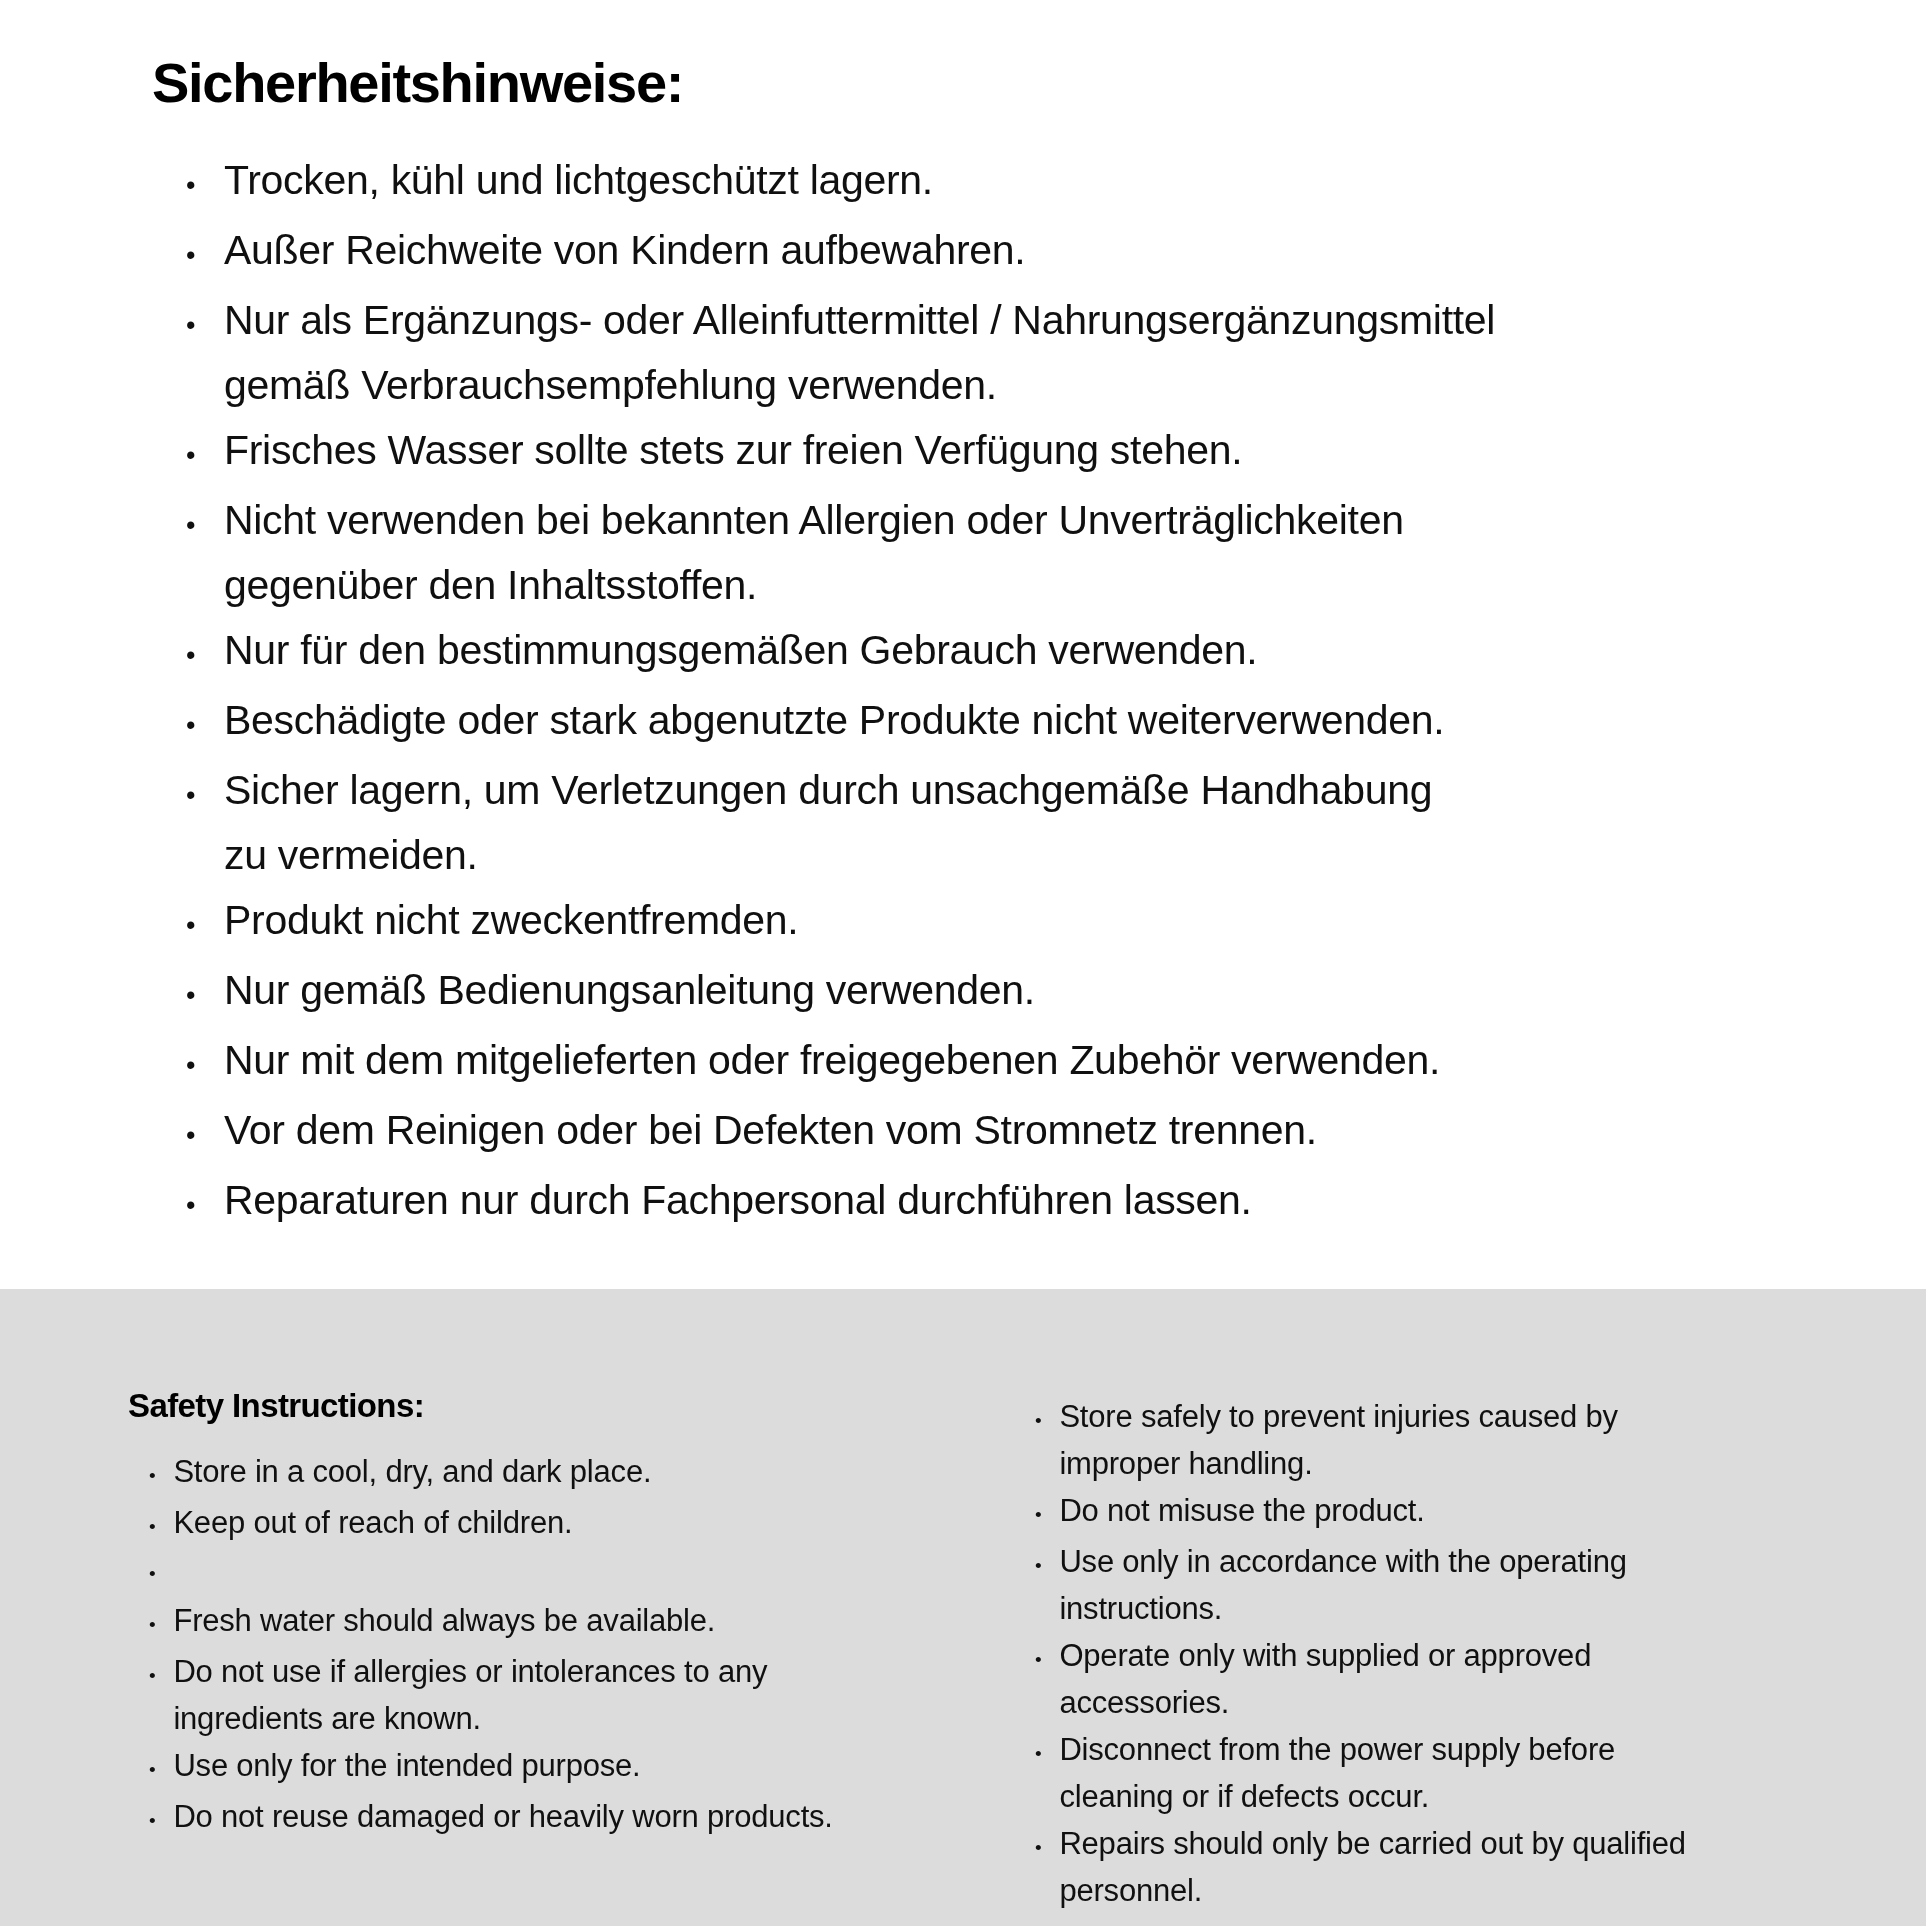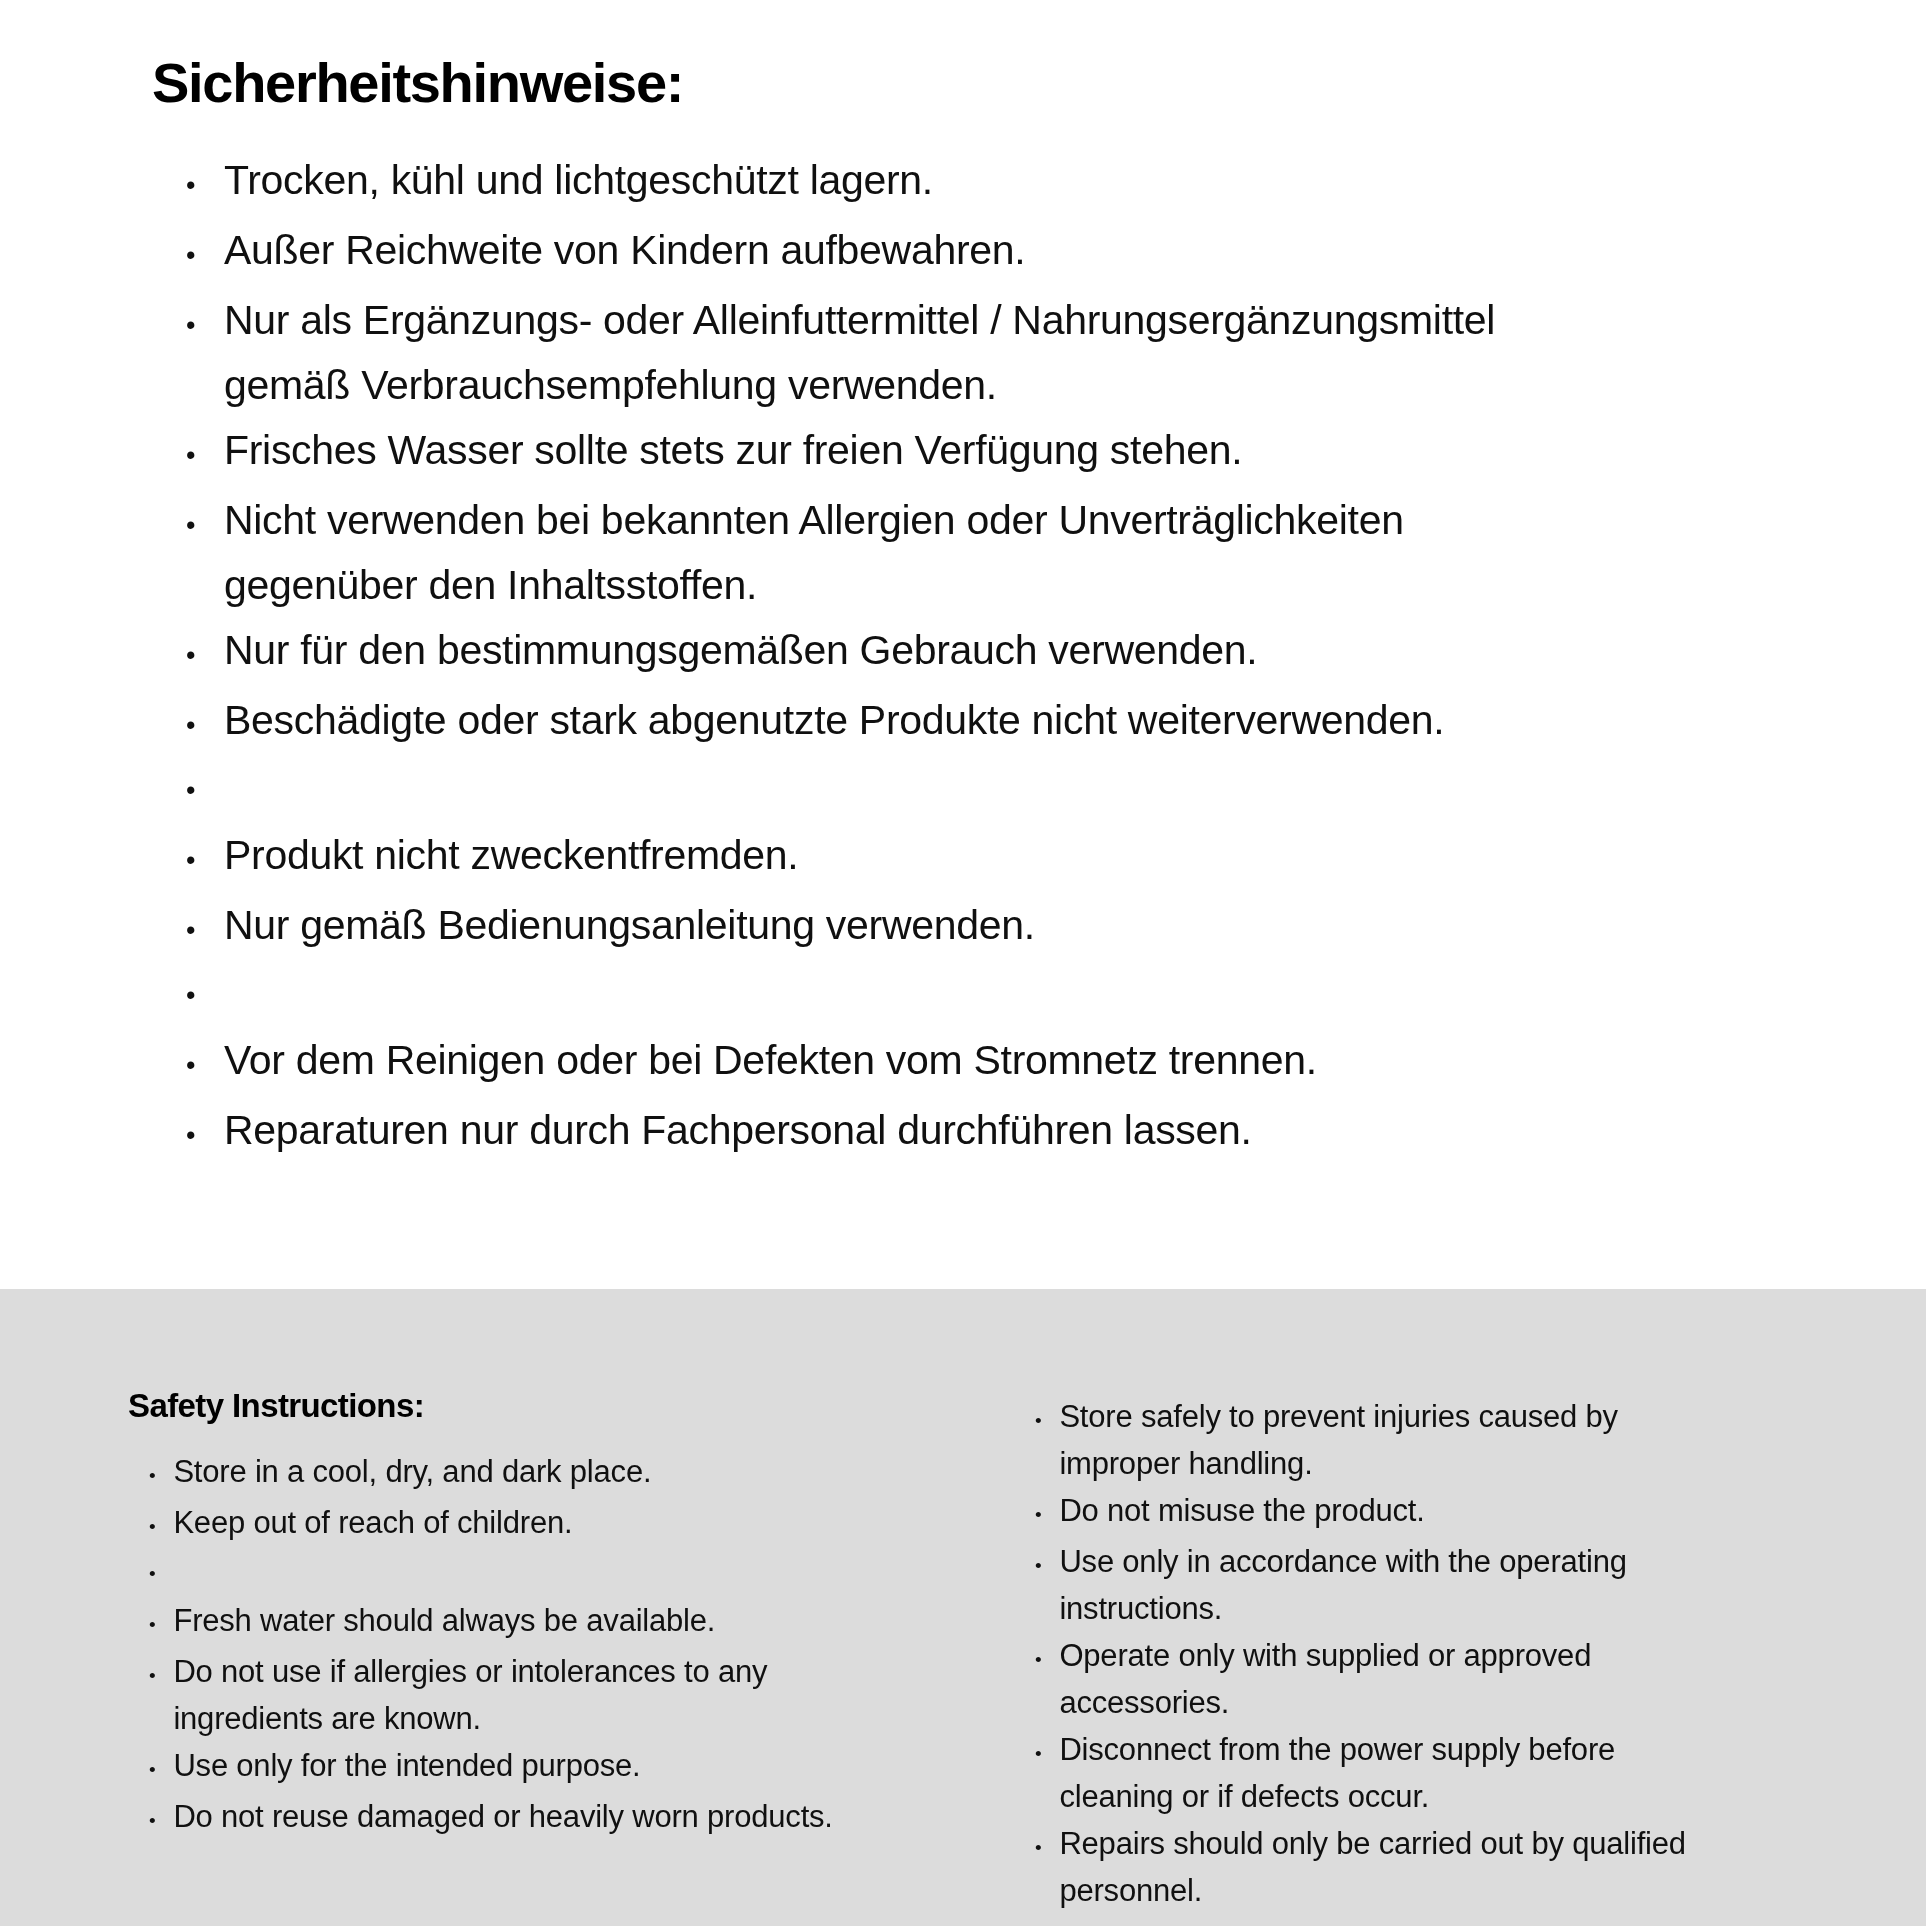--- a/index.html
+++ b/index.html
@@ -127,31 +127,34 @@
         <li>
           <span class="dot">•</span>
           <span class="txt">Nur für den bestimmungsgemäßen Gebrauch verwenden.</span>
         </li>
         <li>
           <span class="dot">•</span>
           <span class="txt">Beschädigte oder stark abgenutzte Produkte nicht weiterverwenden.</span>
         </li>
         <li>
           <span class="dot">•</span>
+          <span class="txt">Sicher lagern, um Verletzungen durch unsachgemäße Handhabung
+zu vermeiden.</span>
         </li>
         <li>
           <span class="dot">•</span>
           <span class="txt">Produkt nicht zweckentfremden.</span>
         </li>
         <li>
           <span class="dot">•</span>
           <span class="txt">Nur gemäß Bedienungsanleitung verwenden.</span>
         </li>
         <li>
           <span class="dot">•</span>
+          <span class="txt">Nur mit dem mitgelieferten oder freigegebenen Zubehör verwenden.</span>
         </li>
         <li>
           <span class="dot">•</span>
           <span class="txt">Vor dem Reinigen oder bei Defekten vom Stromnetz trennen.</span>
         </li>
         <li>
           <span class="dot">•</span>
           <span class="txt">Reparaturen nur durch Fachpersonal durchführen lassen.</span>
         </li>
       </ul>

